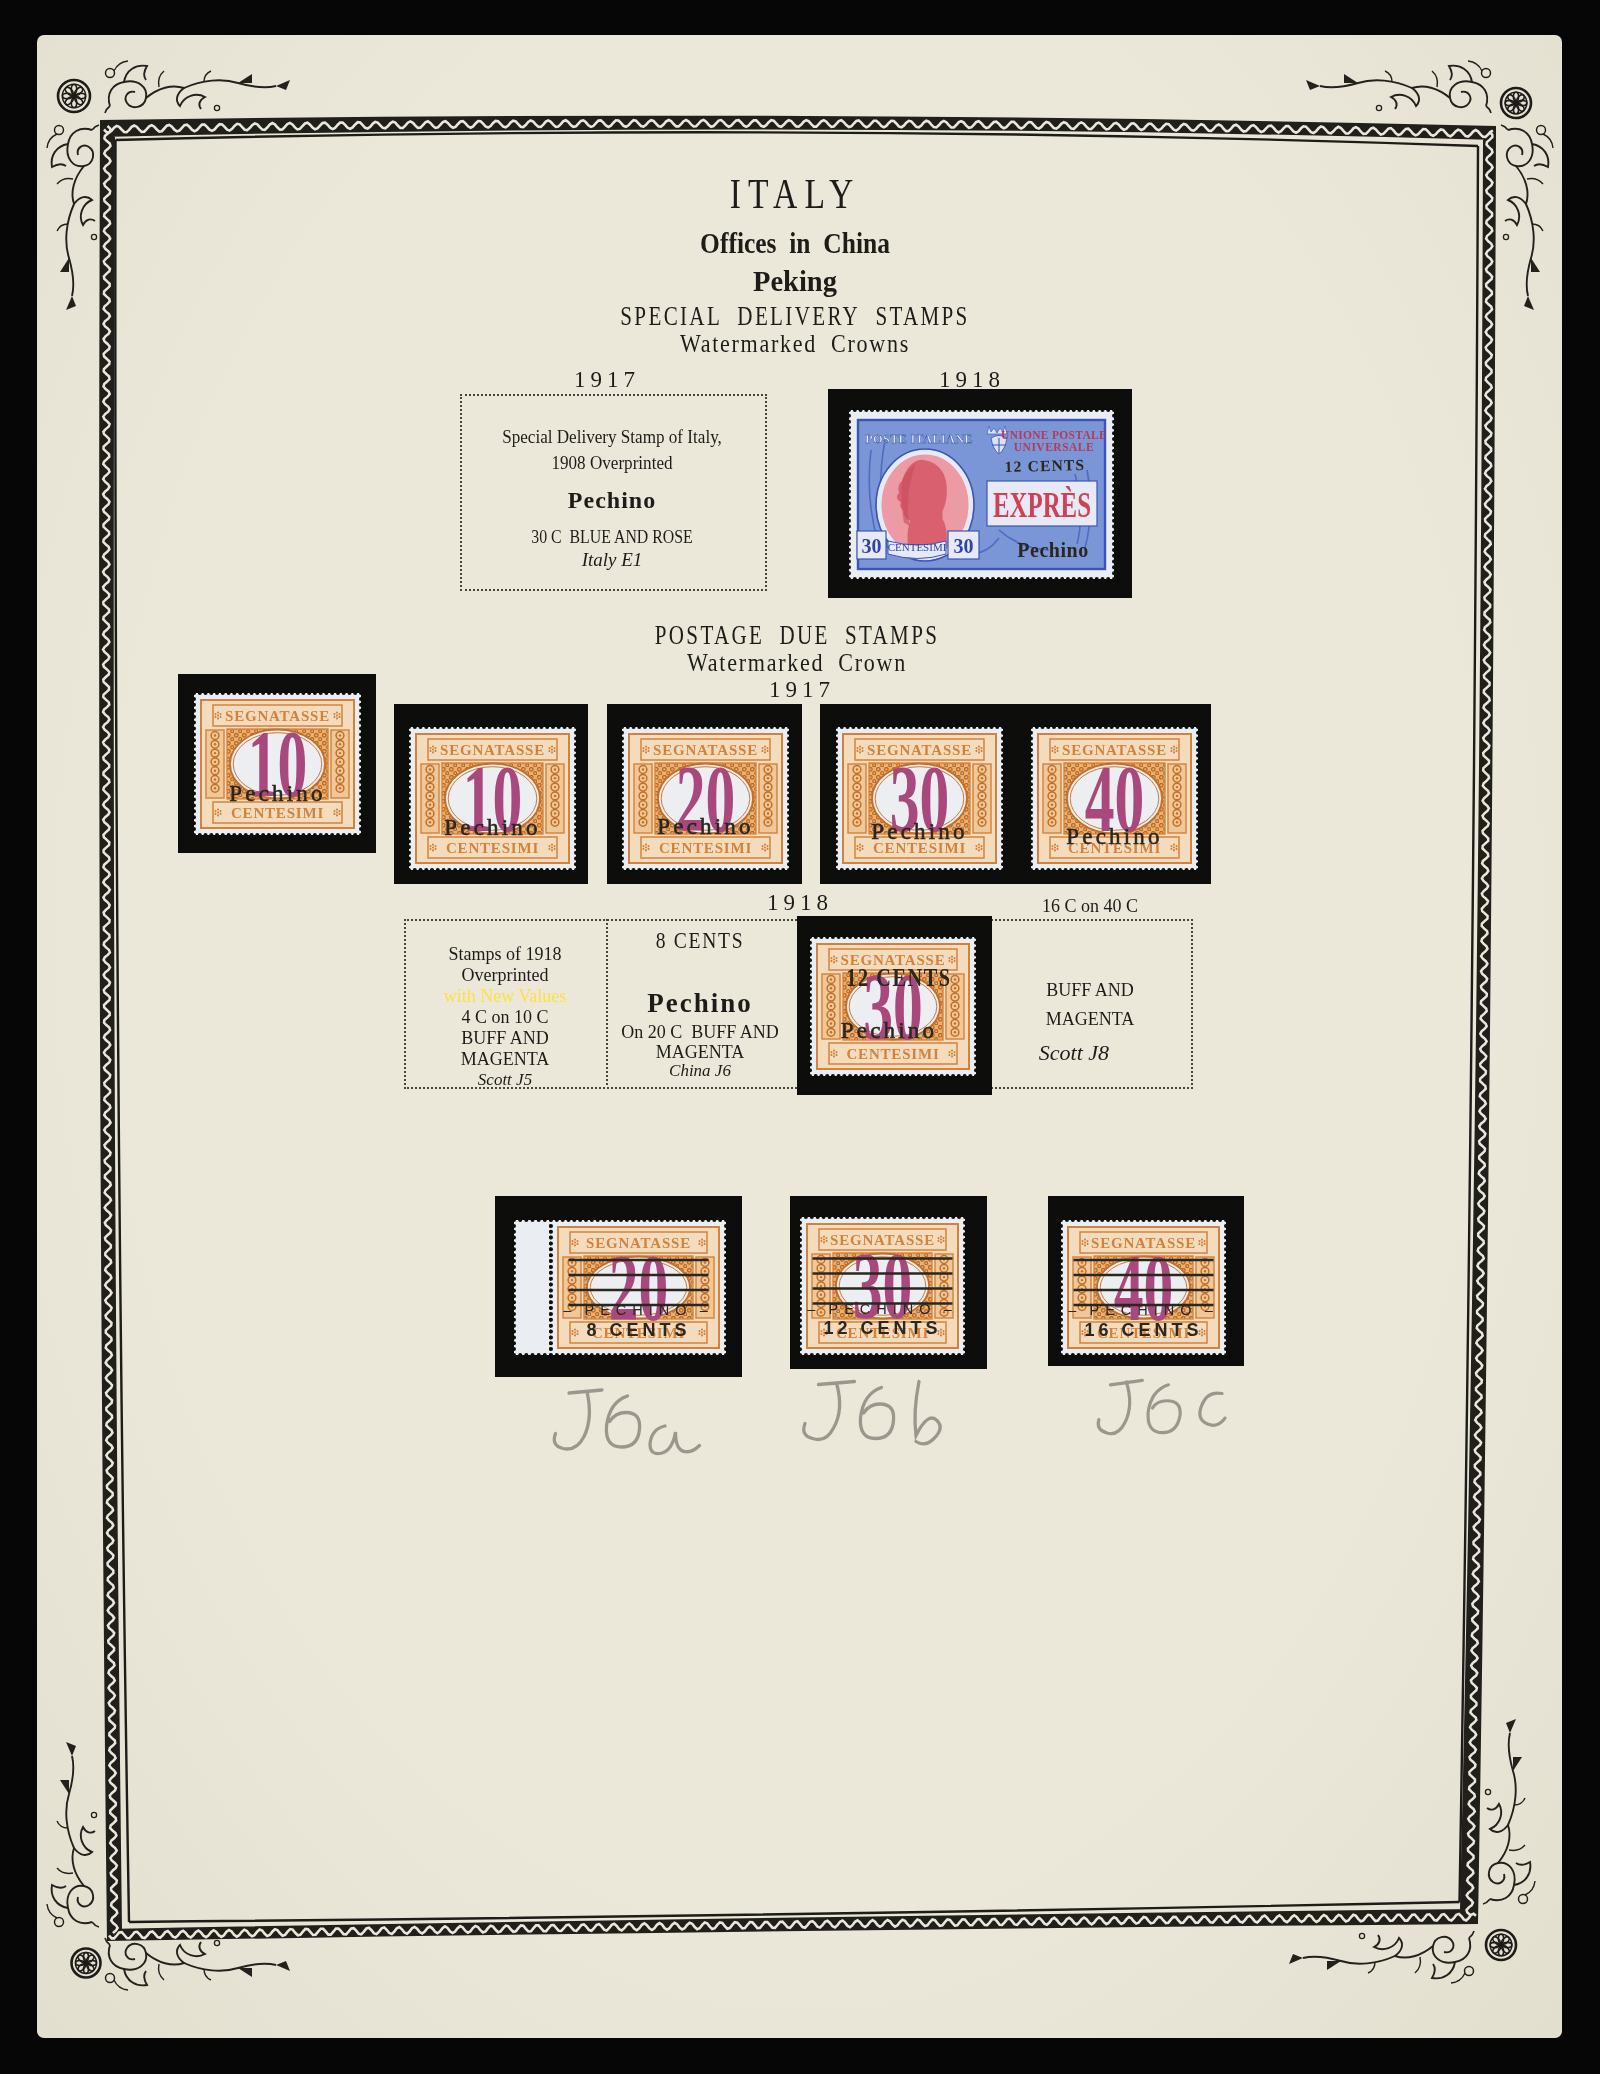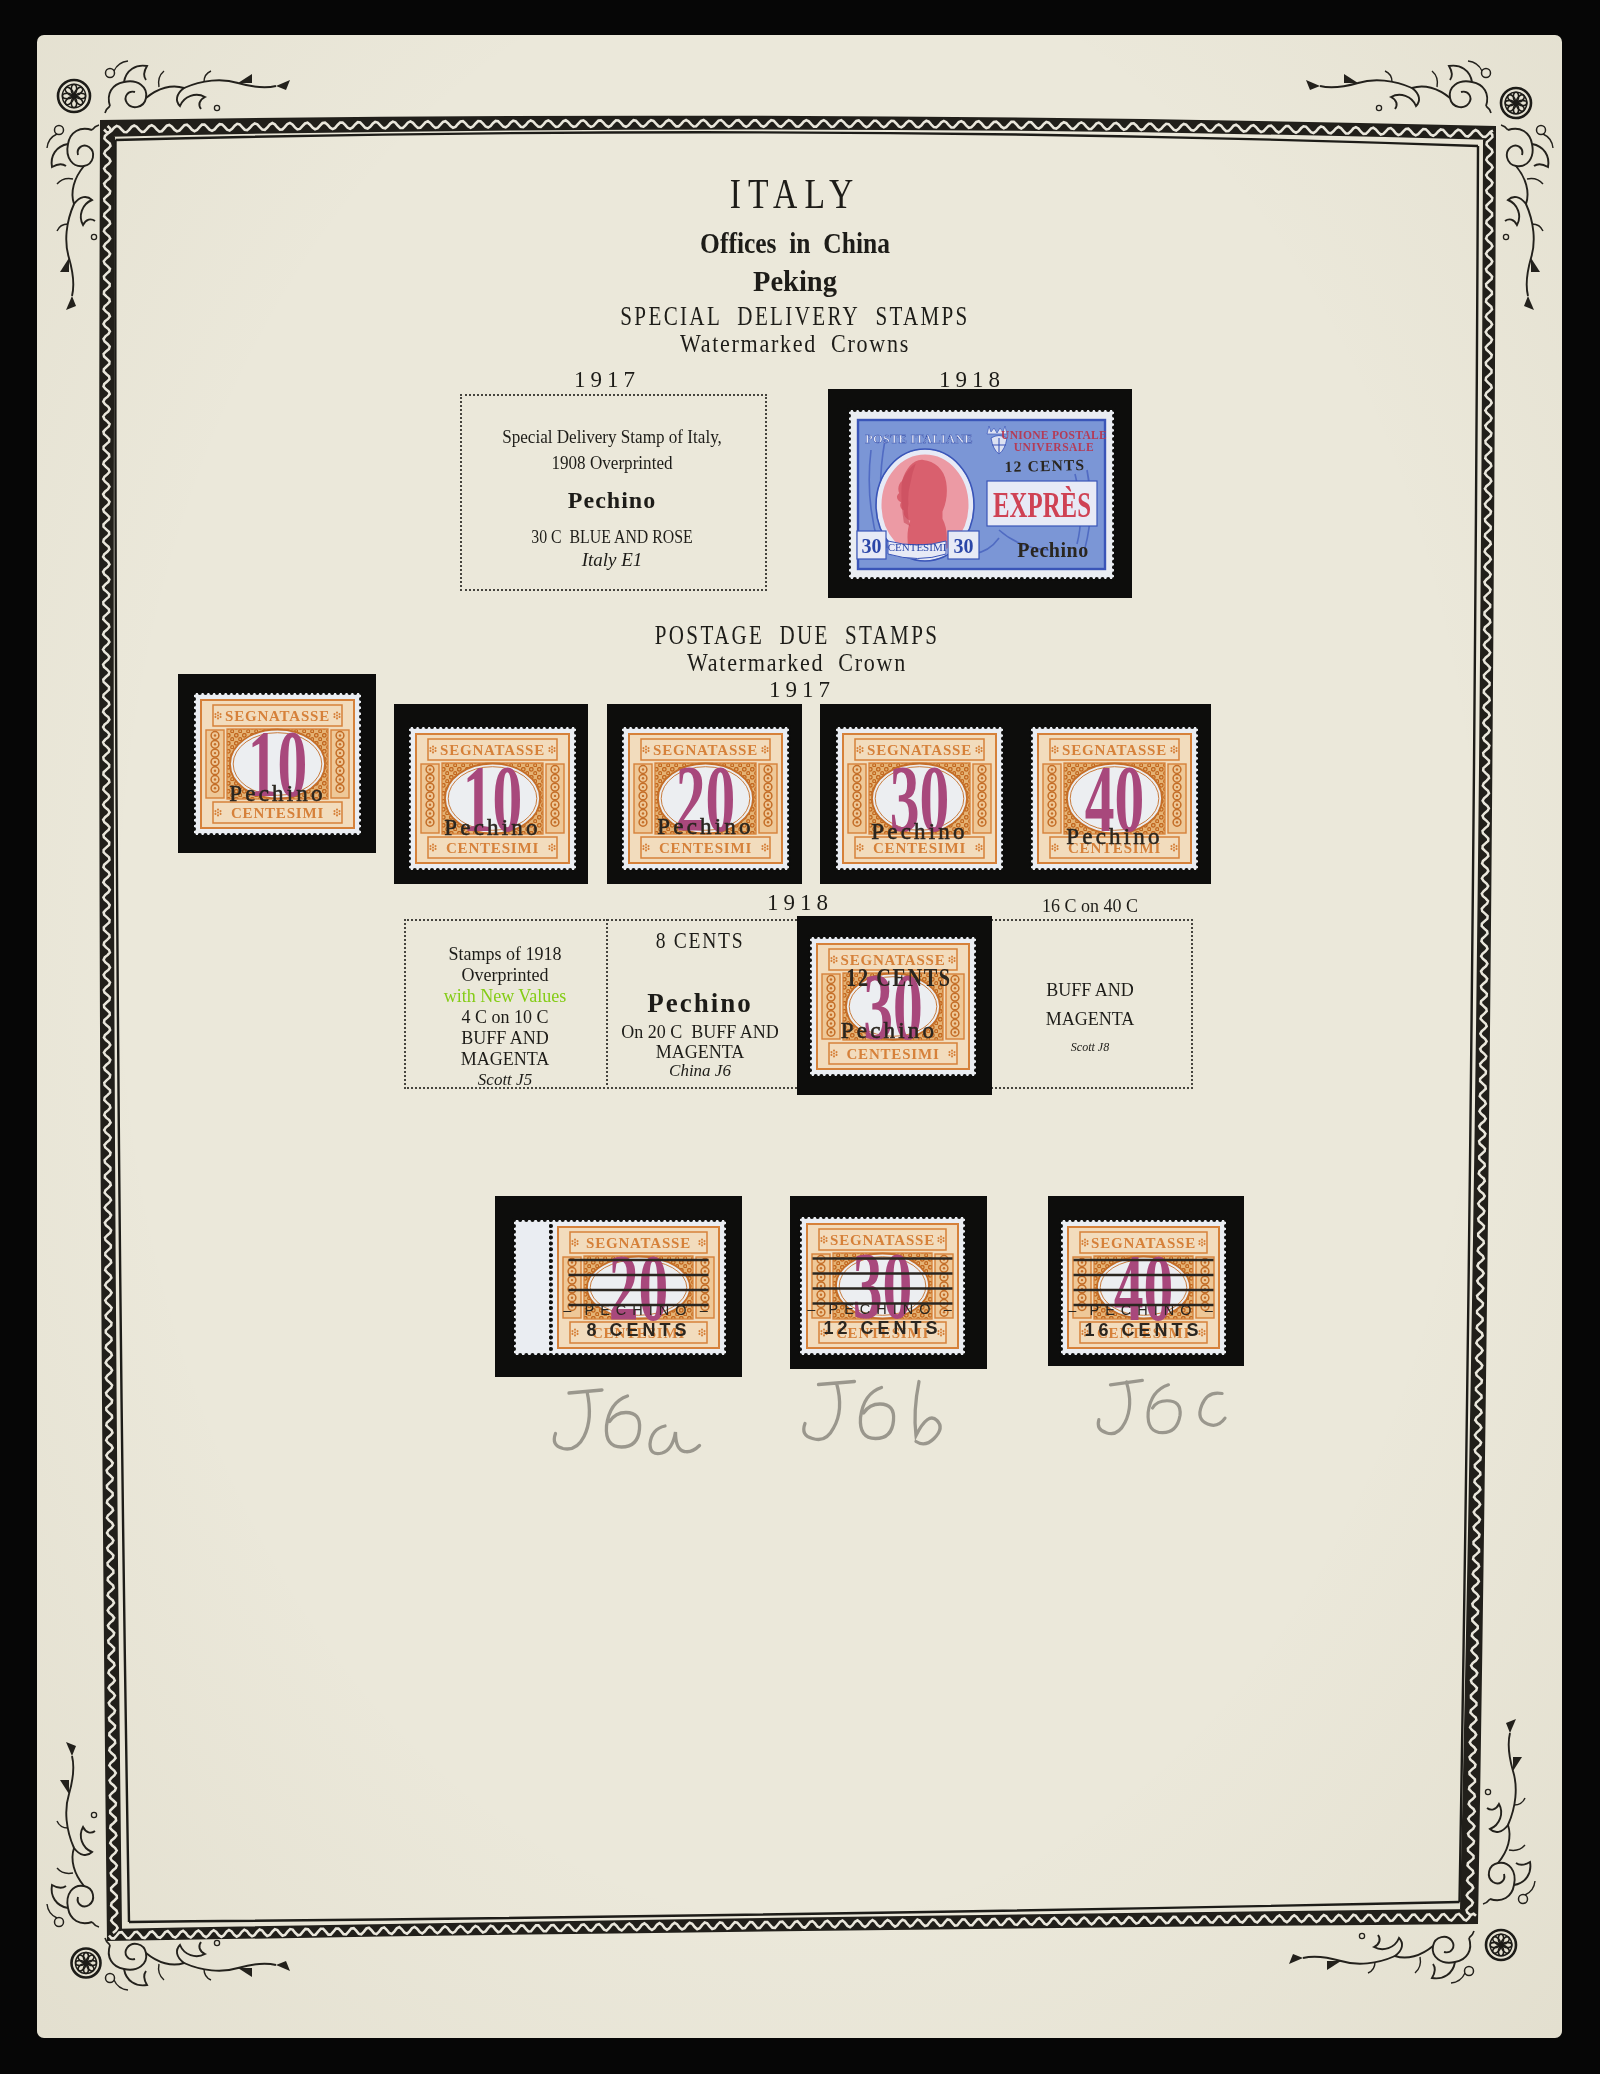--- a/index.html
+++ b/index.html
@@ -116,34 +116,34 @@
 <div class="abs ser ctr" style="left:212px;top:453px;width:800px;font-size:18px;transform:scaleX(0.95);transform-origin:center top;color:#1d1c18;">1908 Overprinted</div>
 <div class="abs ser ctr" style="left:212px;top:487px;width:800px;font-size:24px;font-weight:bold;letter-spacing:1px;color:#1d1c18;">Pechino</div>
 <div class="abs ser ctr" style="left:212px;top:527px;width:800px;font-size:18px;transform:scaleX(0.88);transform-origin:center top;color:#1d1c18;">30 C&nbsp; BLUE AND ROSE</div>
 <div class="abs ser ctr" style="left:212px;top:549px;width:800px;font-size:19px;font-style:italic;color:#1d1c18;">Italy E1</div>
 
 <div class="abs" style="left:404px;top:919px;width:785px;height:166px;border:2px dotted #45443e;"></div>
 <div class="abs" style="left:606px;top:919px;width:0px;height:166px;border-left:2px dotted #45443e;"></div>
 <div class="abs" style="left:987px;top:919px;width:0px;height:166px;border-left:2px dotted #45443e;"></div>
 <div class="abs ser ctr" style="left:105px;top:944px;width:800px;font-size:18px;color:#1d1c18;">Stamps of 1918</div>
 <div class="abs ser ctr" style="left:105px;top:965px;width:800px;font-size:18px;color:#1d1c18;">Overprinted</div>
-<div class="abs ser ctr" style="left:105px;top:986px;width:800px;font-size:18px;color:#84cc16;">with New Values</div>
+<div class="abs ser ctr" style="left:105px;top:986px;width:800px;font-size:18px;color:#fde047;">with New Values</div>
 <div class="abs ser ctr" style="left:105px;top:1007px;width:800px;font-size:18px;color:#1d1c18;">4 C on 10 C</div>
 <div class="abs ser ctr" style="left:105px;top:1028px;width:800px;font-size:18px;color:#1d1c18;">BUFF AND</div>
 <div class="abs ser ctr" style="left:105px;top:1049px;width:800px;font-size:18px;color:#1d1c18;">MAGENTA</div>
 <div class="abs ser ctr" style="left:105px;top:1070px;width:800px;font-size:17px;font-style:italic;color:#1d1c18;">Scott J5</div>
 <div class="abs ser ctr" style="left:300px;top:928px;width:800px;font-size:23px;letter-spacing:2px;transform:scaleX(0.85);transform-origin:center top;color:#1d1c18;">8 CENTS</div>
 <div class="abs ser ctr" style="left:300px;top:988px;width:800px;font-size:27px;font-weight:bold;letter-spacing:2px;color:#1d1c18;">Pechino</div>
 <div class="abs ser ctr" style="left:300px;top:1022px;width:800px;font-size:18px;color:#1d1c18;">On 20 C&nbsp; BUFF AND</div>
 <div class="abs ser ctr" style="left:300px;top:1042px;width:800px;font-size:18px;color:#1d1c18;">MAGENTA</div>
 <div class="abs ser ctr" style="left:300px;top:1061px;width:800px;font-size:17px;font-style:italic;color:#1d1c18;">China J6</div>
 <div class="abs ser ctr" style="left:690px;top:896px;width:800px;font-size:18px;color:#1d1c18;">16 C on 40 C</div>
 <div class="abs ser ctr" style="left:690px;top:980px;width:800px;font-size:18px;color:#1d1c18;">BUFF AND</div>
 <div class="abs ser ctr" style="left:690px;top:1009px;width:800px;font-size:18px;color:#1d1c18;">MAGENTA</div>
-<div class="abs ser ctr" style="left:690px;top:1040px;width:800px;font-size:12px;font-style:italic;color:#1d1c18;">Scott J8</div>
+<div class="abs ser ctr" style="left:674px;top:1040px;width:800px;font-size:22px;font-style:italic;color:#1d1c18;">Scott J8</div>
 <svg class="abs" style="left:0;top:0" width="1600" height="2074" viewBox="0 0 1600 2074">
     <defs>
       <pattern id="arab" width="8" height="8" patternUnits="userSpaceOnUse">
         <rect width="8" height="8" fill="#e4b274"></rect>
         <circle cx="2.3" cy="2.3" r="1.8" fill="none" stroke="#c2671e" stroke-width="1.3"></circle>
         <circle cx="6.2" cy="6.2" r="1.5" fill="none" stroke="#c2671e" stroke-width="1.2"></circle>
       </pattern>
     </defs>
     <rect x="828" y="389" width="304" height="209" fill="#0d0d0c"></rect>
     <g transform="translate(849,410)">

